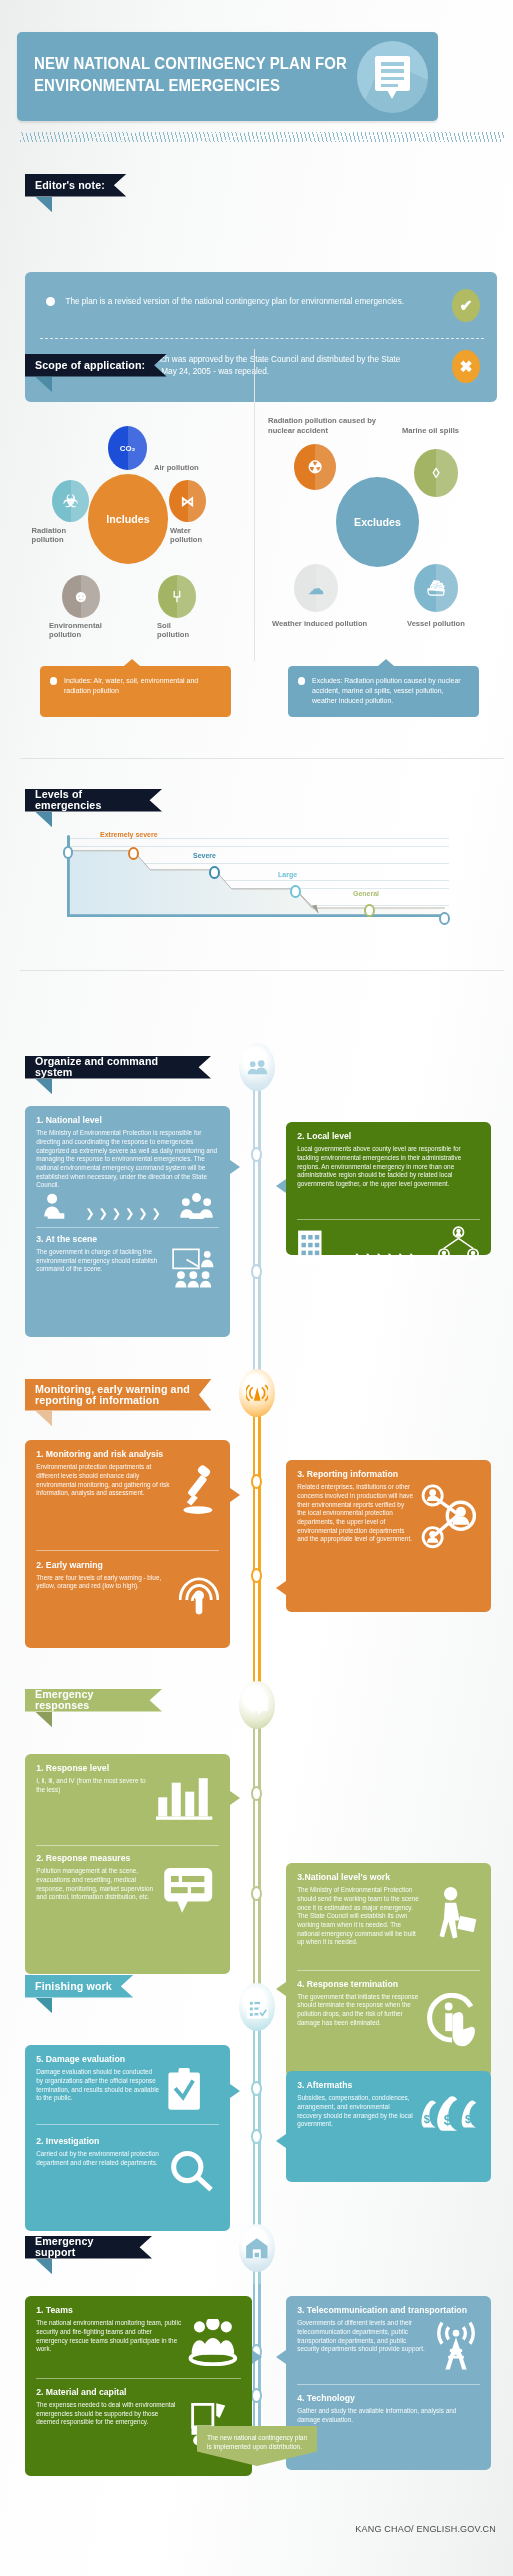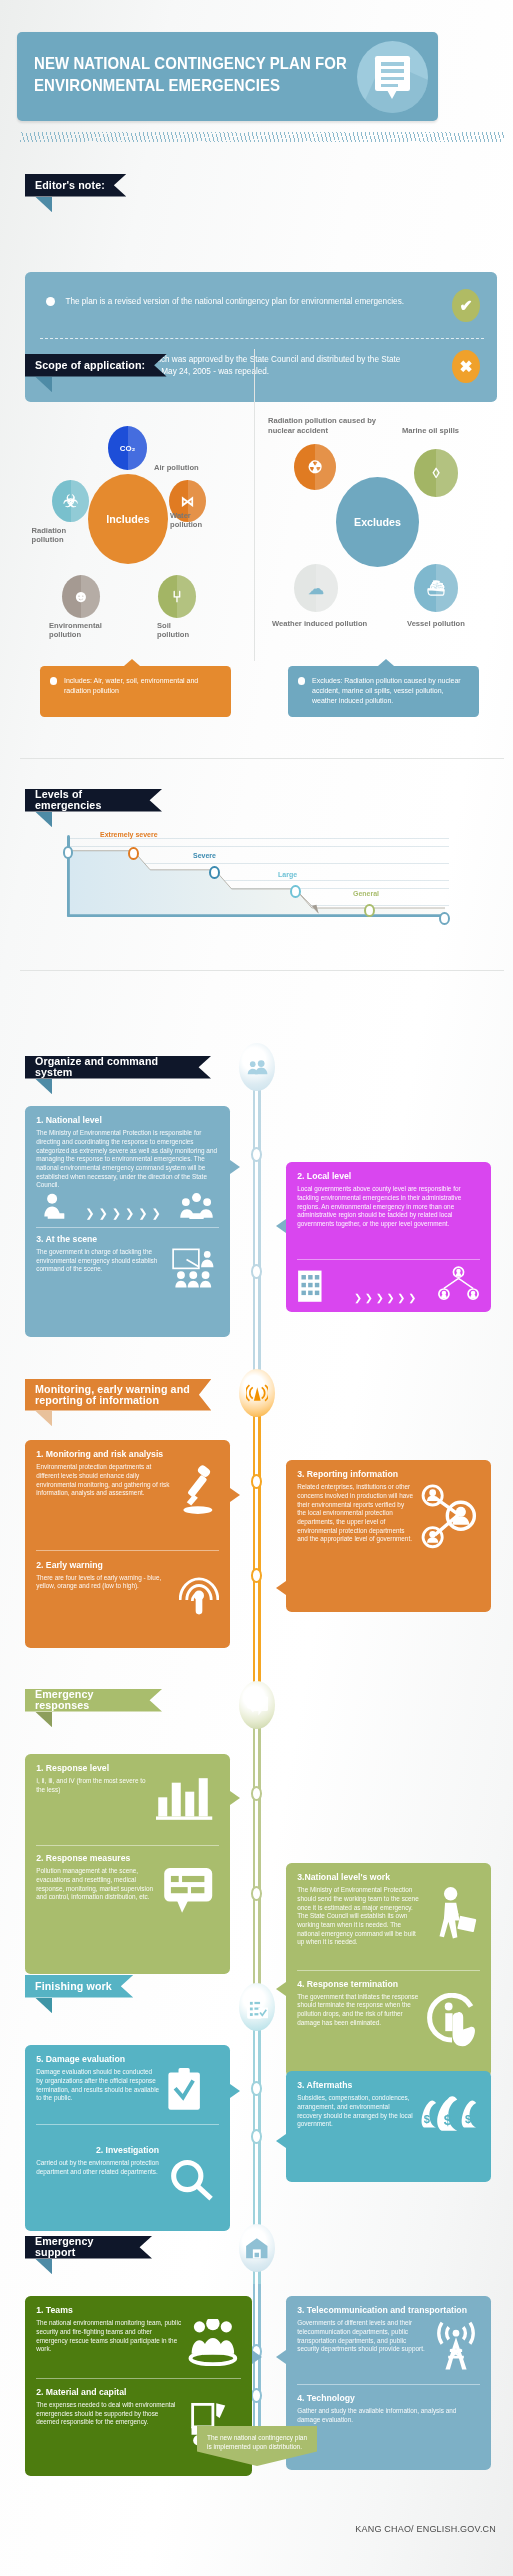--- a/index.html
+++ b/index.html
@@ -222,21 +222,21 @@
   <div class="circ" style="left:108px; top:426px; width:39px; height:44px; background:#1d4ed8;">
     <div class="half"></div>
       <div class="glyph" style="font-size:7.9px;">CO₂</div>
   </div>
   <div class="clabel" style="left:154px; top:439px; width:67px;margin-top:24px;">Air pollution</div>
 
   <div class="circ" style="left:169px; top:480px; width:37px; height:42px; background:#e07b22;">
     <div class="half"></div>
       <div class="glyph" style="font-size:13.5px;">⋈</div>
   </div>
-  <div class="clabel" style="left:170px; top:511px; width:45px;">Water pollution</div>
+  <div class="clabel" style="left:170px; top:526px; width:45px;">Water pollution</div>
 
   <div class="circ" style="left:158px; top:575px; width:38px; height:43px; background:#a3b565;">
     <div class="half"></div>
       <div class="glyph" style="font-size:15.7px;">⑂</div>
   </div>
   <div class="clabel" style="left:157px; top:621px; width:47px;">Soil pollution</div>
 
   <div class="circ" style="left:62px; top:575px; width:38px; height:43px; background:#a59a92;">
     <div class="half"></div>
       <div class="glyph" style="font-size:17px;">☻</div>
@@ -389,21 +389,21 @@
             <path d="M6 70c0-7 4-12 10-12s10 5 10 12z"></path>
           <circle cx="38" cy="48" r="7"></circle>
             <path d="M28 70c0-7 4-12 10-12s10 5 10 12z"></path>
           <circle cx="60" cy="48" r="7"></circle>
             <path d="M50 70c0-7 4-12 10-12s10 5 10 12z"></path>
         </svg>
       </div>
     </div>
   </div>
 
-  <div class="card right" style="--bg:#7db0c6; left:286px; top:1122px; width:205px; height:150px; background:#d946ef;margin-top:40px;">
+  <div class="card right" style="--bg:#7db0c6; left:286px; top:1122px; width:205px; height:133px; background:#4d7c0f;">
     <div class="beak" style="--bt:57px;"></div>
     <div class="pad">
       <h3>2. Local level</h3>
       <p>Local governments above county level are responsible for tackling environmental emergencies in their administrative regions. An environmental emergency in more than one administrative region should be tackled by related local governments together, or the upper level government.</p>
       <div class="hr" style="margin-top:30px;"></div>
       <div style="display:flex;align-items:flex-end;justify-content:space-between;">
         <svg width="39" height="37" viewBox="0 0 70 66" fill="#fff">
           <rect x="2" y="8" width="42" height="56"></rect>
           <g fill="#7db0c6">
               <rect x="8" y="16" width="8" height="8"></rect>
@@ -612,21 +612,21 @@
       <h3>5. Damage evaluation</h3>
       <div style="display:flex;align-items:flex-start;gap:4.5px;">
         <p style="flex:1;">Damage evaluation should be conducted by organizations after the official response termination, and results should be available to the public.</p>
         <svg width="54" height="44" viewBox="0 0 96 78" fill="#fff">
           <rect x="6" y="8" width="56" height="66" rx="4"></rect>
           <rect x="24" y="0" width="20" height="12" rx="3"></rect>
           <path d="M18 36 L32 52 L50 22" stroke="#56b3c4" stroke-width="7" fill="none"></path>
         </svg>
       </div>
       <div class="hr" style="margin-top:12.4px;"></div>
-      <h3 style="margin-top:20px;text-align:center;">2. Investigation</h3>
+      <h3 style="margin-top:11px;">2. Investigation</h3>
       <div style="display:flex;align-items:flex-start;gap:4.5px;">
         <p style="flex:1;">Carried out by the environmental protection department and other related departments.</p>
         <svg width="51" height="42" viewBox="0 0 90 74" fill="none" stroke="#fff" stroke-width="9">
           <circle cx="34" cy="30" r="24"></circle>
             <path d="M52 48 L76 70"></path>
         </svg>
       </div>
     </div>
   </div>
 

